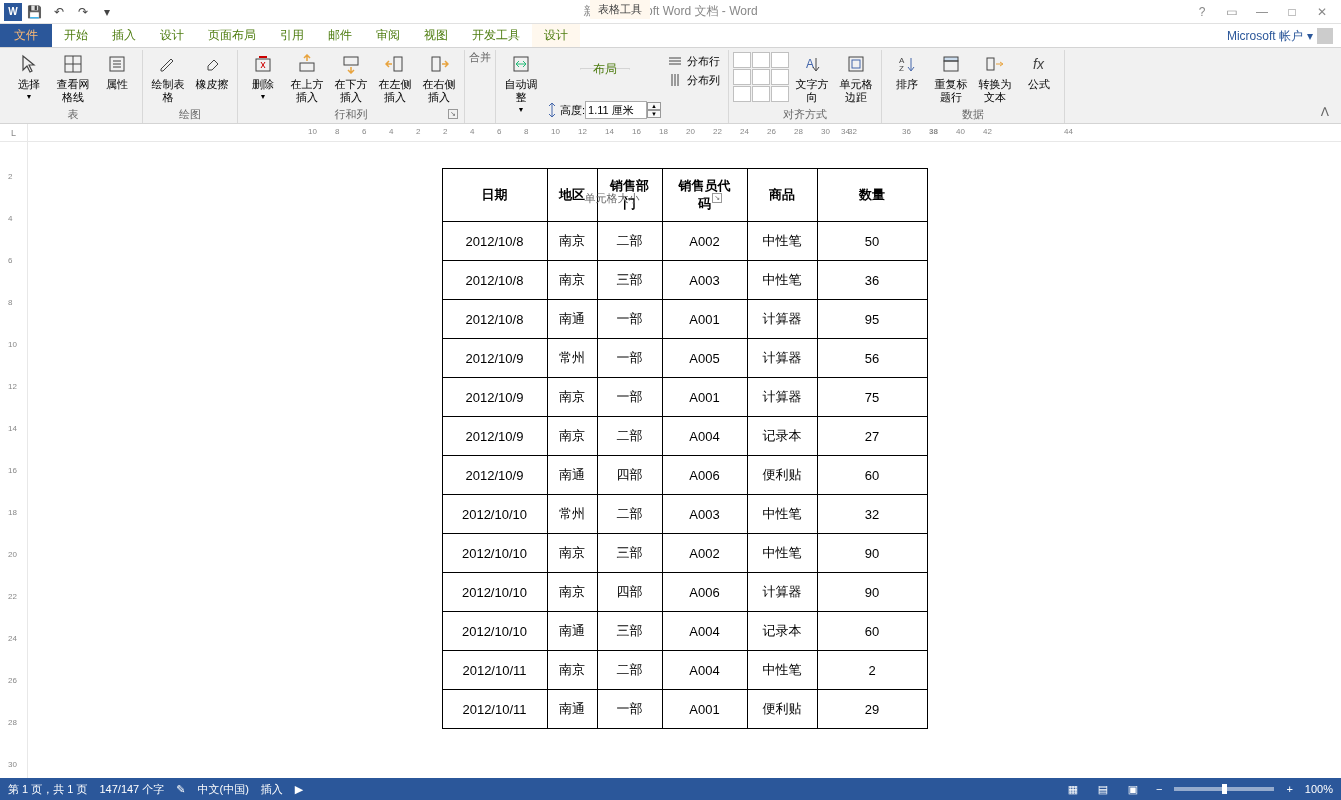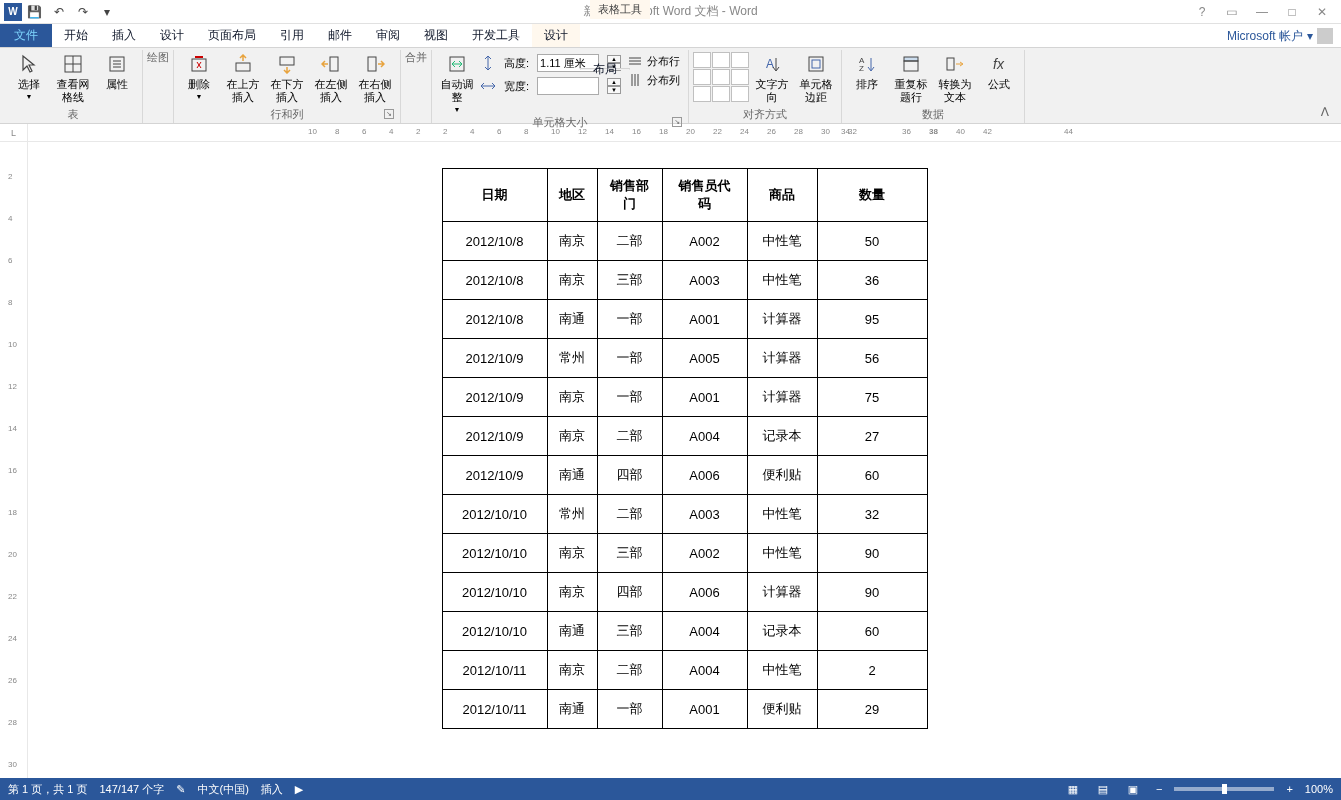--- a/index.html
+++ b/index.html
@@ -10,39 +10,39 @@
     .qat { display: flex; align-items: center; gap: 2px; padding-left: 4px; }
     .app-icon { width: 18px; height: 18px; background: #2b579a; display: flex; align-items: center; justify-content: center; color: #fff; font-size: 10px; font-weight: bold; }
     .qat-btn { width: 22px; height: 22px; display: flex; align-items: center; justify-content: center; cursor: pointer; color: #444; }
     .title-text { position: absolute; left: 50%; transform: translateX(-50%); color: #888; font-size: 12px; }
     .tabletool-label { position: absolute; left: 590px; top: 0; font-size: 11px; color: #444; background: #fff8ee; padding: 2px 8px; }
     .win-controls { margin-left: auto; display: flex; gap: 4px; padding-right: 6px; color: #888; }
     .win-btn { width: 26px; height: 20px; display: flex; align-items: center; justify-content: center; cursor: pointer; }
 
     
     .tabs { height: 24px; display: flex; align-items: stretch; background: #fff; border-bottom: 1px solid #d4d4d4; position: relative; }
-    .filetab { background: #2b579a; color: #7dd3fc; padding: 0 14px; display: flex; align-items: center; font-size: 12px; cursor: pointer; }
-    .tab { padding: 0 12px; display: flex; align-items: center; font-size: 12px; color: #0f172a; cursor: pointer; }
+    .filetab { background: #2b579a; color: #fdba74; padding: 0 14px; display: flex; align-items: center; font-size: 12px; cursor: pointer; }
+    .tab { padding: 0 12px; display: flex; align-items: center; font-size: 12px; color: #4d7c0f; cursor: pointer; }
     .tab.contextual { background: #fff8ee; }
     .tab.active { background: #f1f1f1; border: 1px solid #d4d4d4; border-bottom-color: #f1f1f1; margin-bottom: -1px; margin-top: 44px; }
     .account { position: absolute; right: 8px; top: 0; height: 24px; display: flex; align-items: center; color: #2b579a; font-size: 12px; gap: 4px; }
     .avatar { width: 16px; height: 16px; background: #ccc; }
 
     
     .ribbon { height: 76px; background: #f1f1f1; border-bottom: 1px solid #d4d4d4; display: flex; align-items: stretch; padding: 2px 4px 0; }
     .group { display: flex; flex-direction: column; border-right: 1px solid #d8d8d8; padding: 0 4px; }
     .group-body { flex: 1; display: flex; align-items: flex-start; gap: 2px; }
     .group-label { height: 16px; font-size: 11px; color: #666; text-align: center; position: relative; }
     .dlauncher { position: absolute; right: 2px; top: 2px; width: 10px; height: 10px; border: 1px solid #999; cursor: pointer; font-size: 7px; display: flex; align-items: center; justify-content: center; }
     .big-btn { width: 42px; display: flex; flex-direction: column; align-items: center; cursor: pointer; padding: 2px 2px 0; font-size: 11px; text-align: center; line-height: 1.2; gap: 2px; }
     .ico { width: 24px; height: 24px; display: flex; align-items: center; justify-content: center; }
     .ico-sm { width: 16px; height: 16px; display: flex; align-items: center; justify-content: center; }
     .stack { display: flex; flex-direction: column; gap: 1px; padding-top: 2px; }
     .small-btn { height: 18px; display: flex; align-items: center; gap: 4px; padding: 0 4px; font-size: 11px; cursor: pointer; }
-    .hw-row { display: flex; align-items: center; gap: 8px; font-size: 11px; height: 22px; }
+    .hw-row { display: flex; align-items: center; gap: 0; font-size: 11px; height: 22px; margin-top: 47px; }
     .hw-input { width: 62px; height: 18px; border: 1px solid #ababab; background: #fff; padding: 0 2px; font-size: 11px; }
     .spin { width: 14px; display: flex; flex-direction: column; }
     .spin span { height: 8px; border: 1px solid #999; font-size: 6px; text-align: center; line-height: 6px; cursor: pointer; background: #f8f8f8; }
     .align-grid { display: grid; grid-template-columns: repeat(3, 18px); grid-template-rows: repeat(3, 16px); gap: 1px; padding-top: 2px; }
     .align-cell { border: 1px solid #c0c0c0; background: #fff; cursor: pointer; display: flex; align-items: center; justify-content: center; }
     .collapse-rib { margin-left: auto; align-self: flex-end; padding: 4px 8px; color: #666; cursor: pointer; }
 
     
     .ruler-row { height: 18px; display: flex; background: #fff; border-bottom: 1px solid #e8e8e8; }
     .ruler-corner { width: 28px; border-right: 1px solid #e8e8e8; display: flex; align-items: center; justify-content: center; font-size: 9px; color: #888; }
@@ -159,20 +159,38 @@
               <line x1="6" y1="13" x2="14" y2="13" stroke="#444"></line>
             </svg>
           </div>
         <span>属性</span>
       </div>
     </div>
     <div class="group-label">表</div>
   </div>
 
   <div class="group">
+    <div class="group-body">
+      <div class="big-btn">
+        <div class="ico">
+            <svg width="20" height="20">
+              <path d="M3 15 L13 5 L15 7 L5 17 L3 17 Z" fill="none" stroke="#444"></path>
+            </svg>
+          </div>
+        <span>绘制表格</span>
+      </div>
+      <div class="big-btn">
+        <div class="ico">
+            <svg width="20" height="20">
+              <path d="M6 12 L12 6 L16 10 L10 16 L6 16 Z" fill="none" stroke="#444"></path>
+            </svg>
+          </div>
+        <span>橡皮擦</span>
+      </div>
+    </div>
     <div class="group-label">绘图</div>
   </div>
 
   <div class="group">
     <div class="group-body">
       <div class="big-btn">
         <div class="ico">
             <svg width="20" height="20">
               <rect x="3" y="5" width="14" height="12" fill="none" stroke="#444"></rect>
               <line x1="6" y1="3" x2="14" y2="3" stroke="#c00" stroke-width="2"></line>

